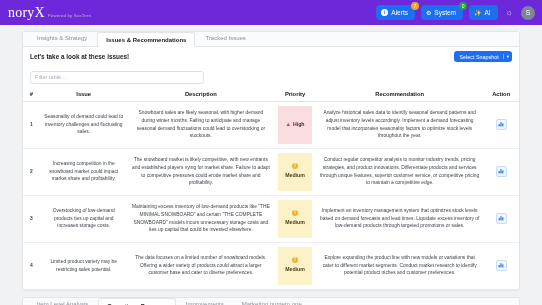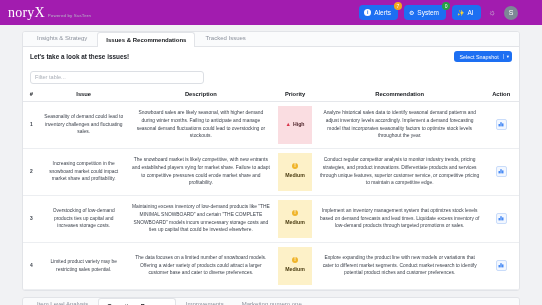--- a/index.html
+++ b/index.html
@@ -7,24 +7,24 @@
     width: 542px; height: 305px;
     overflow: hidden;
     background: #f1f2f4;
     font-family: "Liberation Sans", sans-serif;
     -webkit-font-smoothing: antialiased;
   }
 
   
   .topbar {
     height: 25px;
-    background: #a21caf;
-    display: flex;
-    align-items: center;
-    padding: 0 24px 0 8px;
+    background: #6d28d9;
+    display: flex;
+    align-items: center;
+    padding: 0 7px 0 8px;
     position: relative;
   }
   .brand { display: flex; align-items: flex-end; gap: 3px; }
   .brand-name {
     color: #ffffff;
     font-family: "Liberation Serif", serif;
     font-size: 14px;
     line-height: 14px;
     letter-spacing: .2px;
   }

